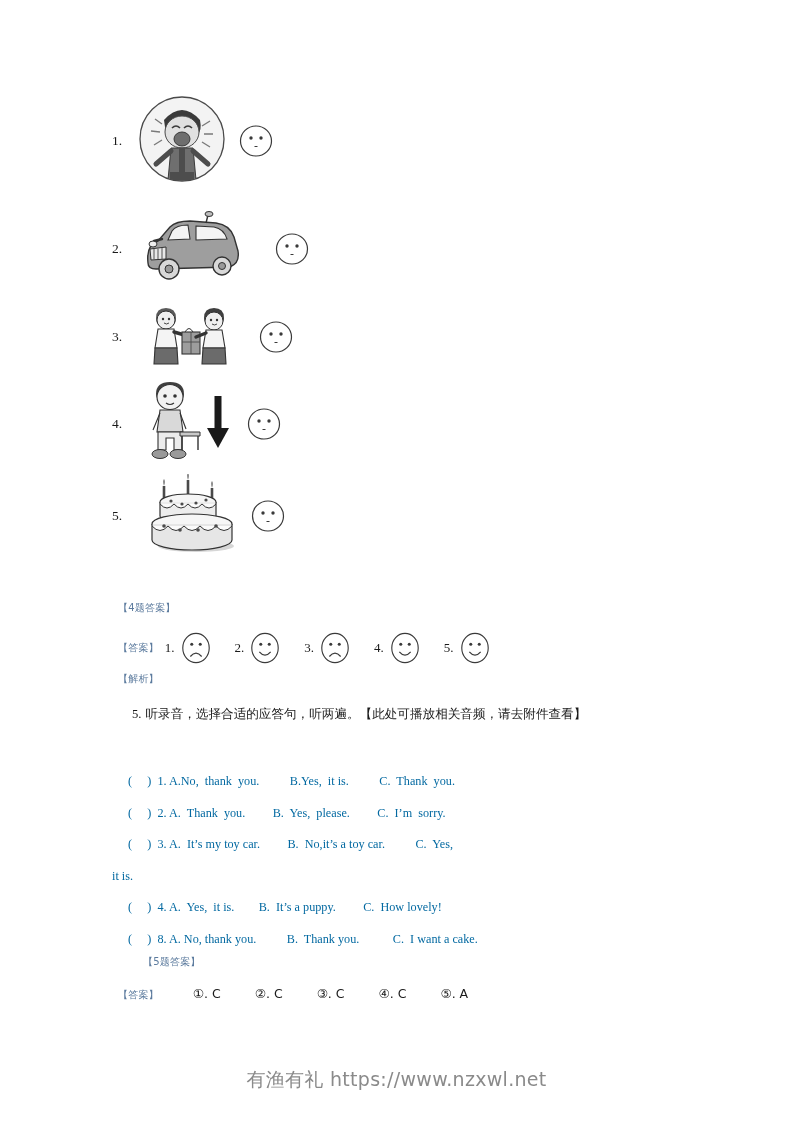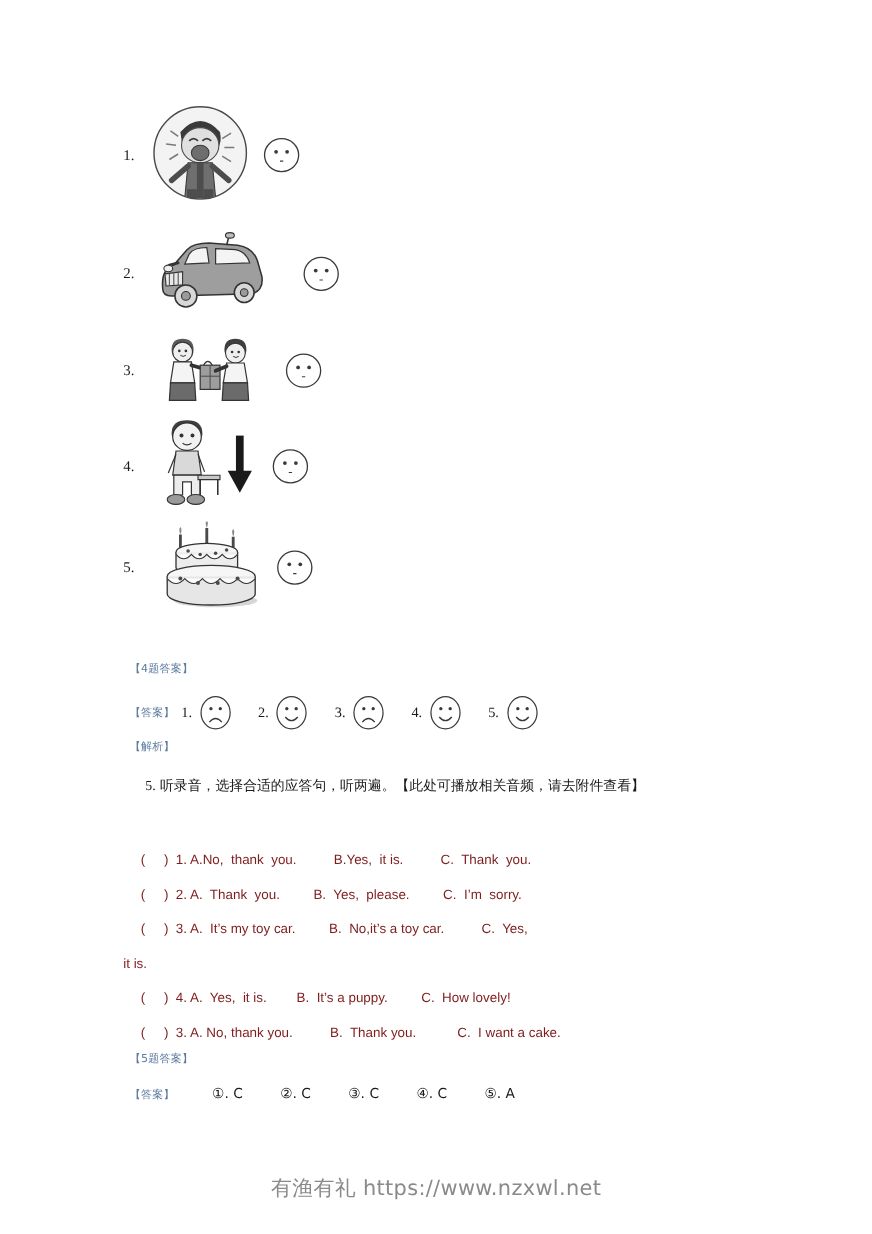--- a/index.html
+++ b/index.html
@@ -64,21 +64,21 @@
     font-size: 10px;
     letter-spacing: 0.2px;
   }
   .tag-line {
     position: absolute;
     left: 118px;
     white-space: nowrap;
   }
   #tag-q4 { top: 601px; }
   #tag-jiexi { top: 672px; }
-  #tag-q5 { top: 955px; }
+  #tag-q5 { top: 955px; margin-left: 25px; }
 
   .answer-faces-row {
     position: absolute;
     left: 118px;
     top: 631px;
     display: flex;
     align-items: center;
     white-space: nowrap;
   }
   .answer-faces-row .af-item {
@@ -123,23 +123,23 @@
     color: #1a1a1a;
     white-space: nowrap;
   }
   .q5-stem .num { font-family: "Liberation Serif", serif; }
 
   .opt-list {
     position: absolute;
     left: 128px;
     top: 766px;
     width: 560px;
-    font-family: Liberation Sans, sans-serif;
+    font-family: Liberation Serif, serif;
     font-size: 12.2px;
-    color: #7f1d1d;
+    color: #0369a1;
     line-height: 31.5px;
   }
   .opt-line {
     white-space: pre;
   }
   .opt-wrap {
     white-space: pre;
     margin-left: -16px;
   }
 
@@ -426,21 +426,21 @@
     <span class="num">5.</span>
     <span>听录音，选择合适的应答句，听两遍。【此处可播放相关音频，请去附件查看】</span>
   </div>
 
   <div class="opt-list">
     <div class="opt-line">(     )  1. A.No,  thank  you.          B.Yes,  it is.          C.  Thank  you.</div>
     <div class="opt-line">(     )  2. A.  Thank  you.         B.  Yes,  please.         C.  I’m  sorry.</div>
     <div class="opt-line">(     )  3. A.  It’s my toy car.         B.  No,it’s a toy car.          C.  Yes,</div>
     <div class="opt-wrap">it is.</div>
     <div class="opt-line">(     )  4. A.  Yes,  it is.        B.  It’s a puppy.         C.  How lovely!</div>
-    <div class="opt-line">(     )  3. A. No, thank you.          B.  Thank you.           C.  I want a cake.</div>
+    <div class="opt-line">(     )  8. A. No, thank you.          B.  Thank you.           C.  I want a cake.</div>
   </div>
 
   <div class="tag-line blue-tag" id="tag-q5">【5题答案】</div>
 
   <div class="answers-row">
     <span class="blue-tag">【答案】</span>
     <span class="ans-item">
       <span>①.</span>
       <span>C</span>
     </span>

